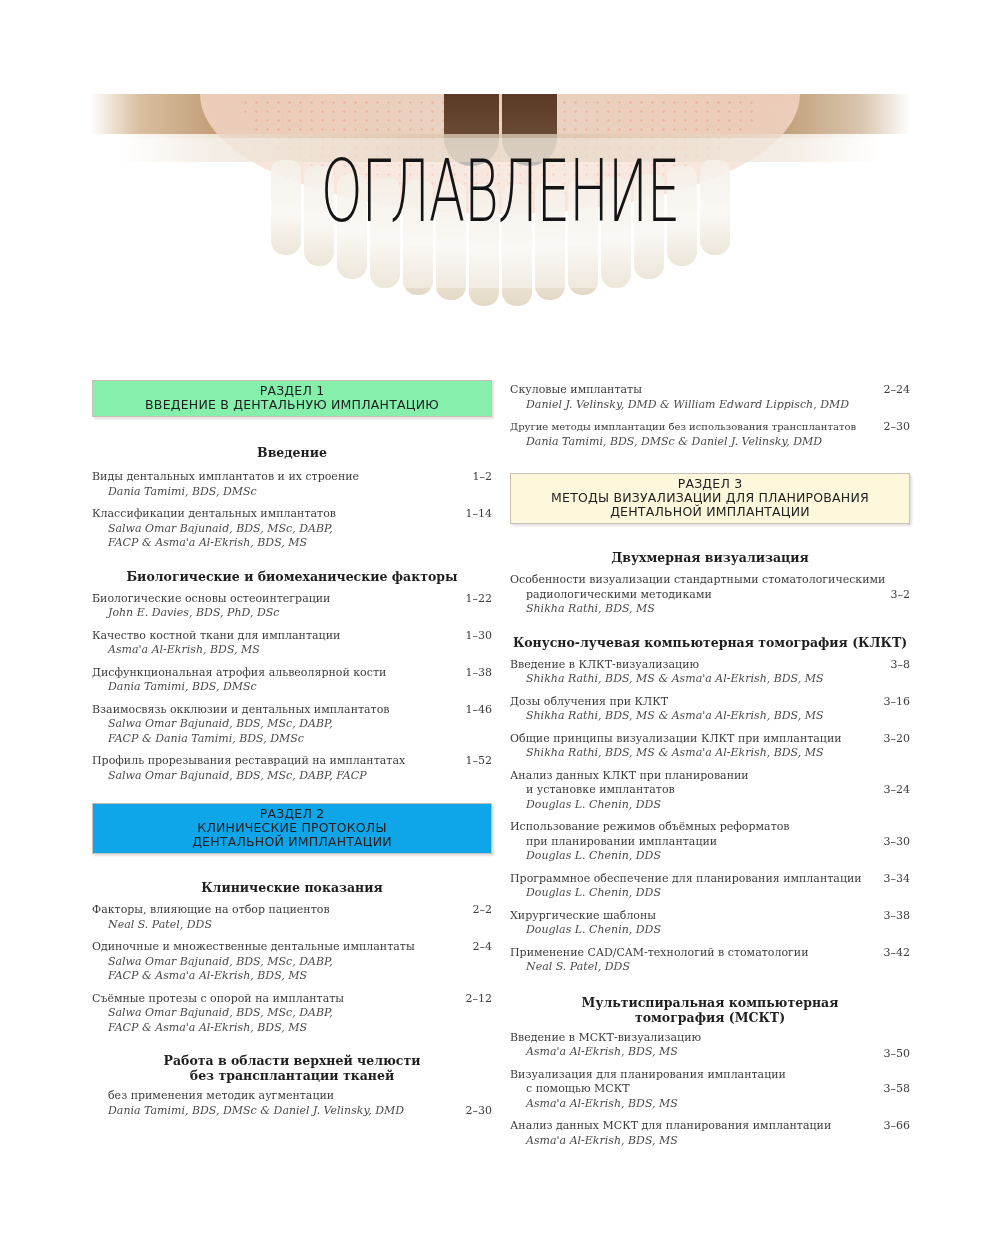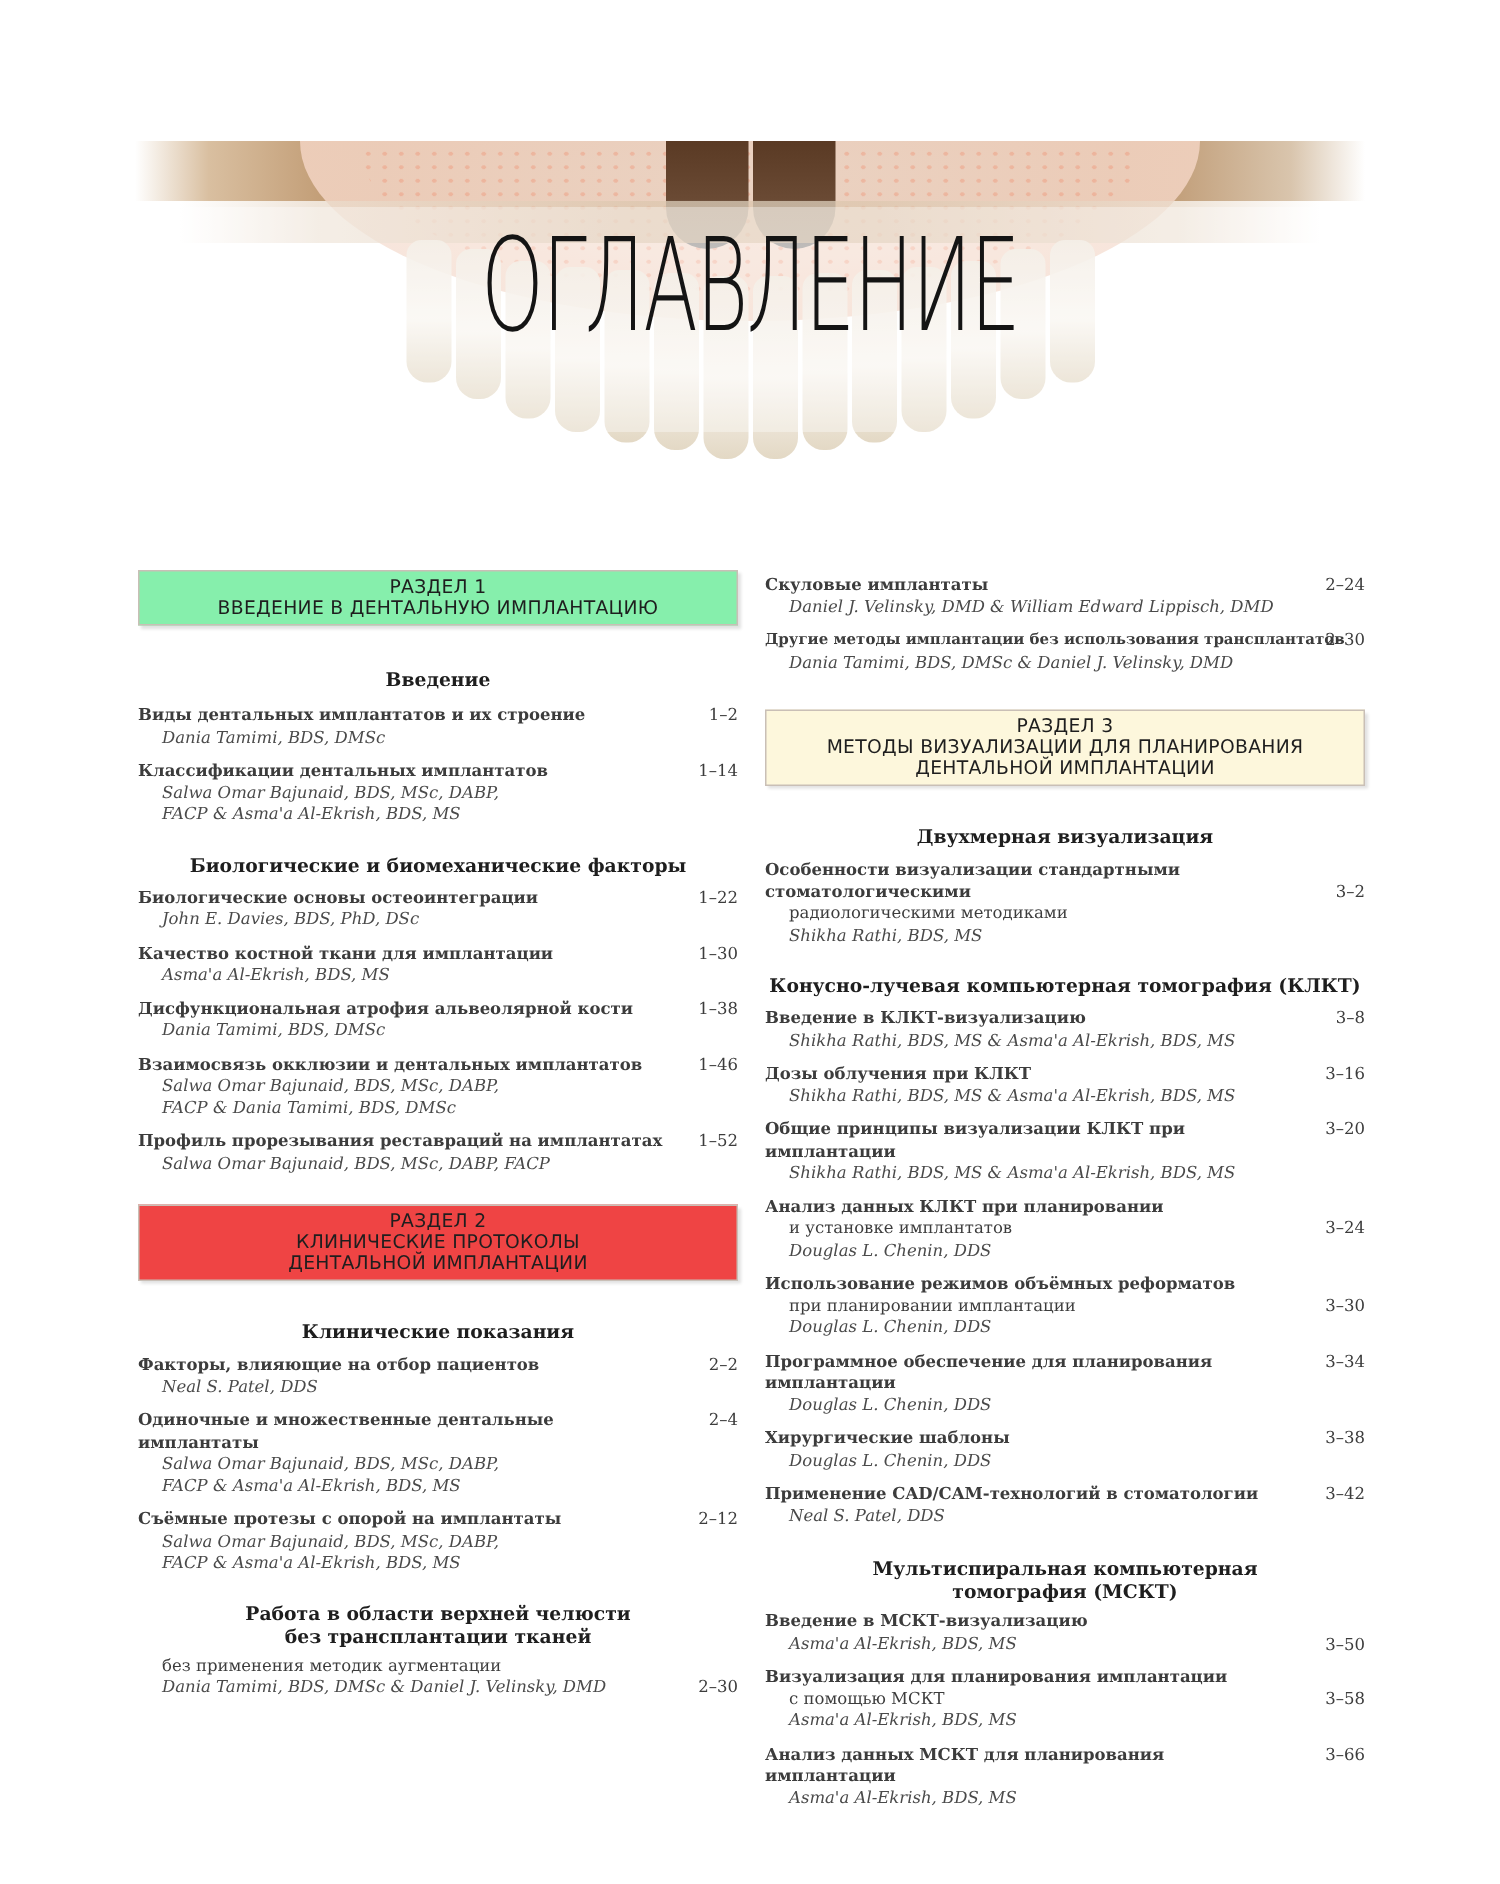--- a/index.html
+++ b/index.html
@@ -58,30 +58,30 @@
   .col { position: absolute; top: 380px; width: 400px; }
   .col.left { left: 92px; }
   .col.right { left: 510px; }
 
   .section-box {
     border: 1px solid #c9bfb6; box-shadow: 2px 2px 2px rgba(0,0,0,0.12);
     text-align: center; font-family: "DejaVu Sans", sans-serif; font-size: 12.5px;
     color: #1e1e1e; line-height: 14px; padding: 3px 6px 4px; letter-spacing: 0.2px;
   }
   .section-box.pink   { background: #86efac; }
-  .section-box.orange { background: #ef4444; }
+  .section-box.orange { background: #0ea5e9; }
   .section-box.yellow { background: #fdf7dc; }
 
   .subhead {
     text-align: center; font-weight: bold; font-size: 12.5px; color: #1e1e1e;
     line-height: 15px;
   }
 
   .entry { position: relative; font-size: 11px; line-height: 14.5px; margin-bottom: 8px; }
-  .entry .t { display: block; color: #3c3c3c; padding-right: 48px; font-weight: bold; }
+  .entry .t { display: block; color: #3c3c3c; padding-right: 48px; }
   .entry .t2 { display: block; color: #3c3c3c; padding-left: 16px; padding-right: 48px; }
   .entry .a { display: block; font-style: italic; color: #4a4a4a; padding-left: 16px; }
   .entry .p { position: absolute; right: 0; color: #3c3c3c; }
 </style>
 </head>
 <body>
 
 <div class="header">
   <div class="skull-band"></div>
   <div class="bone"></div>

